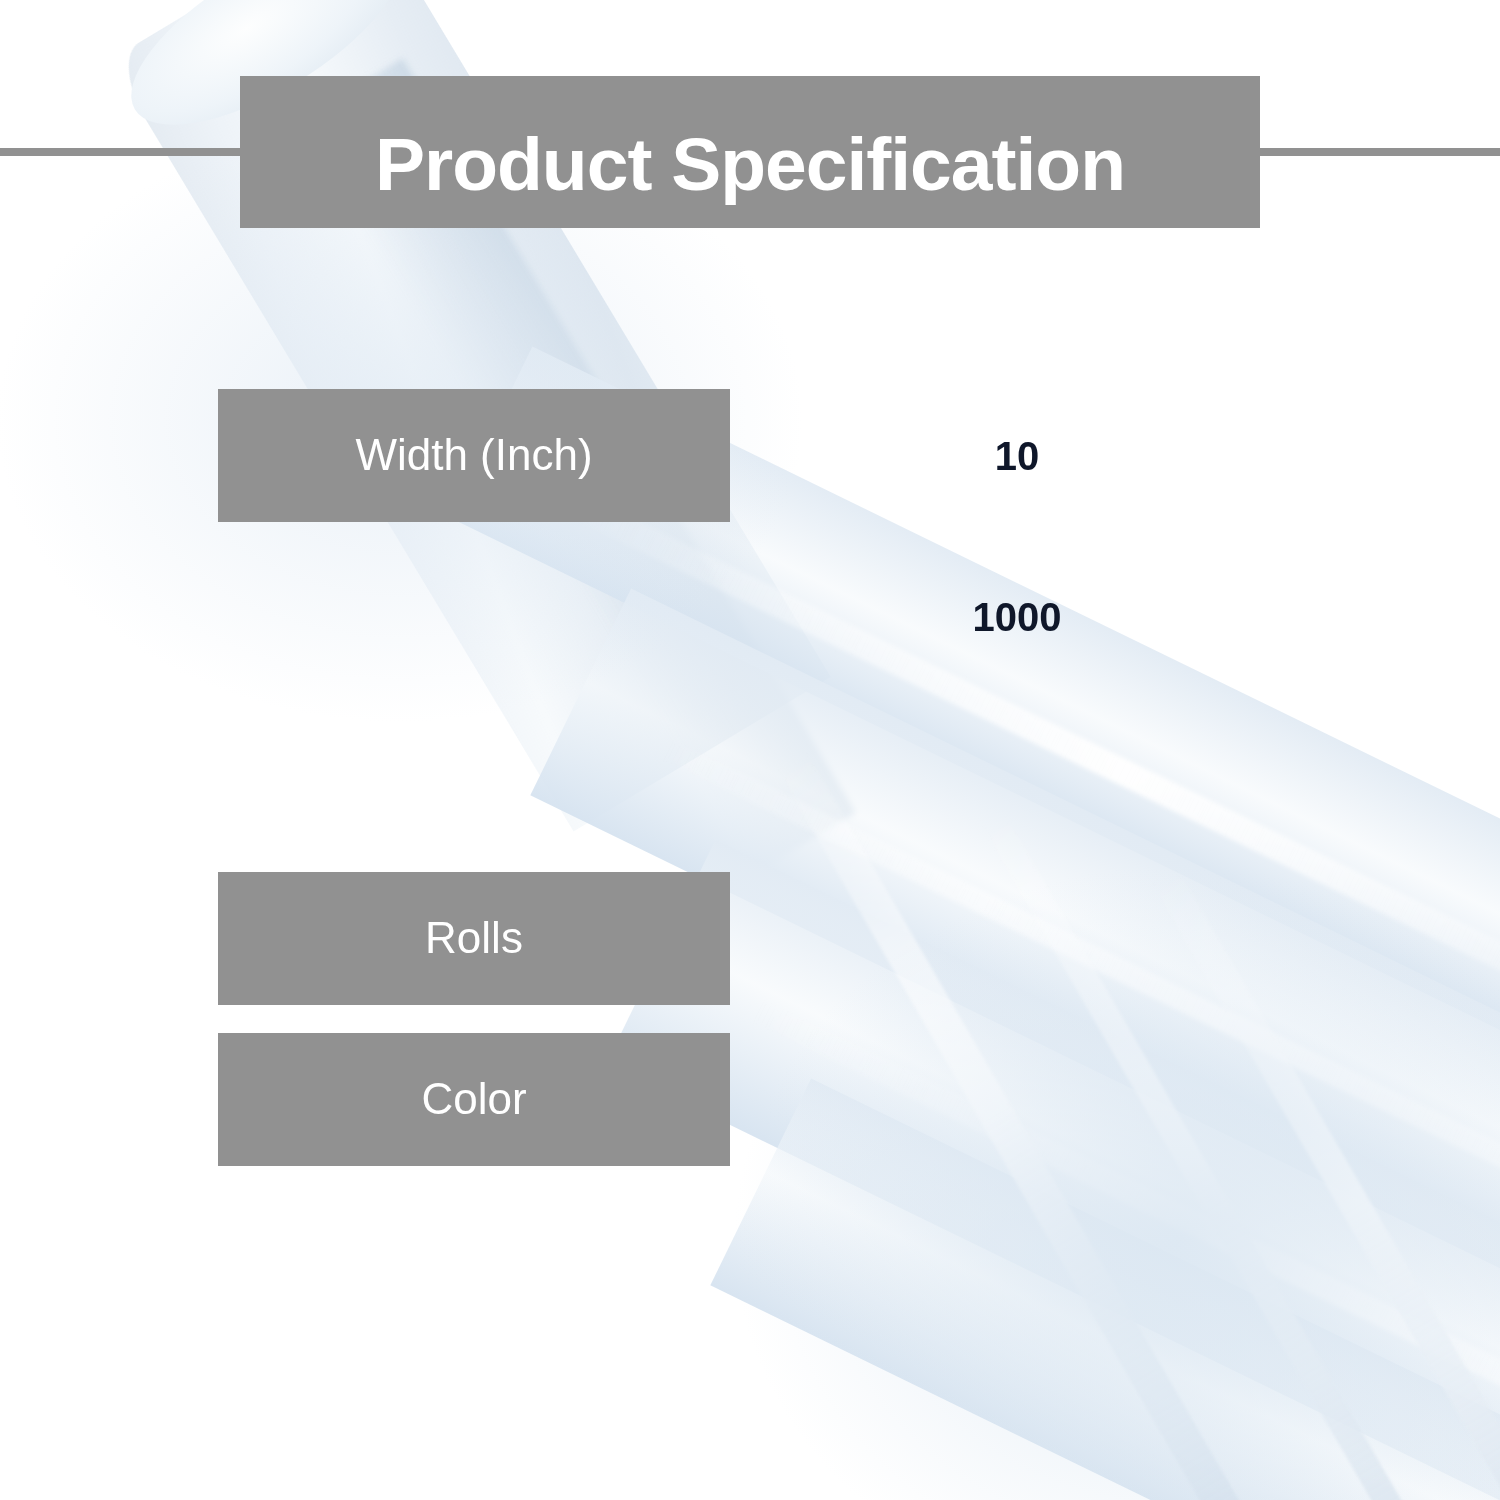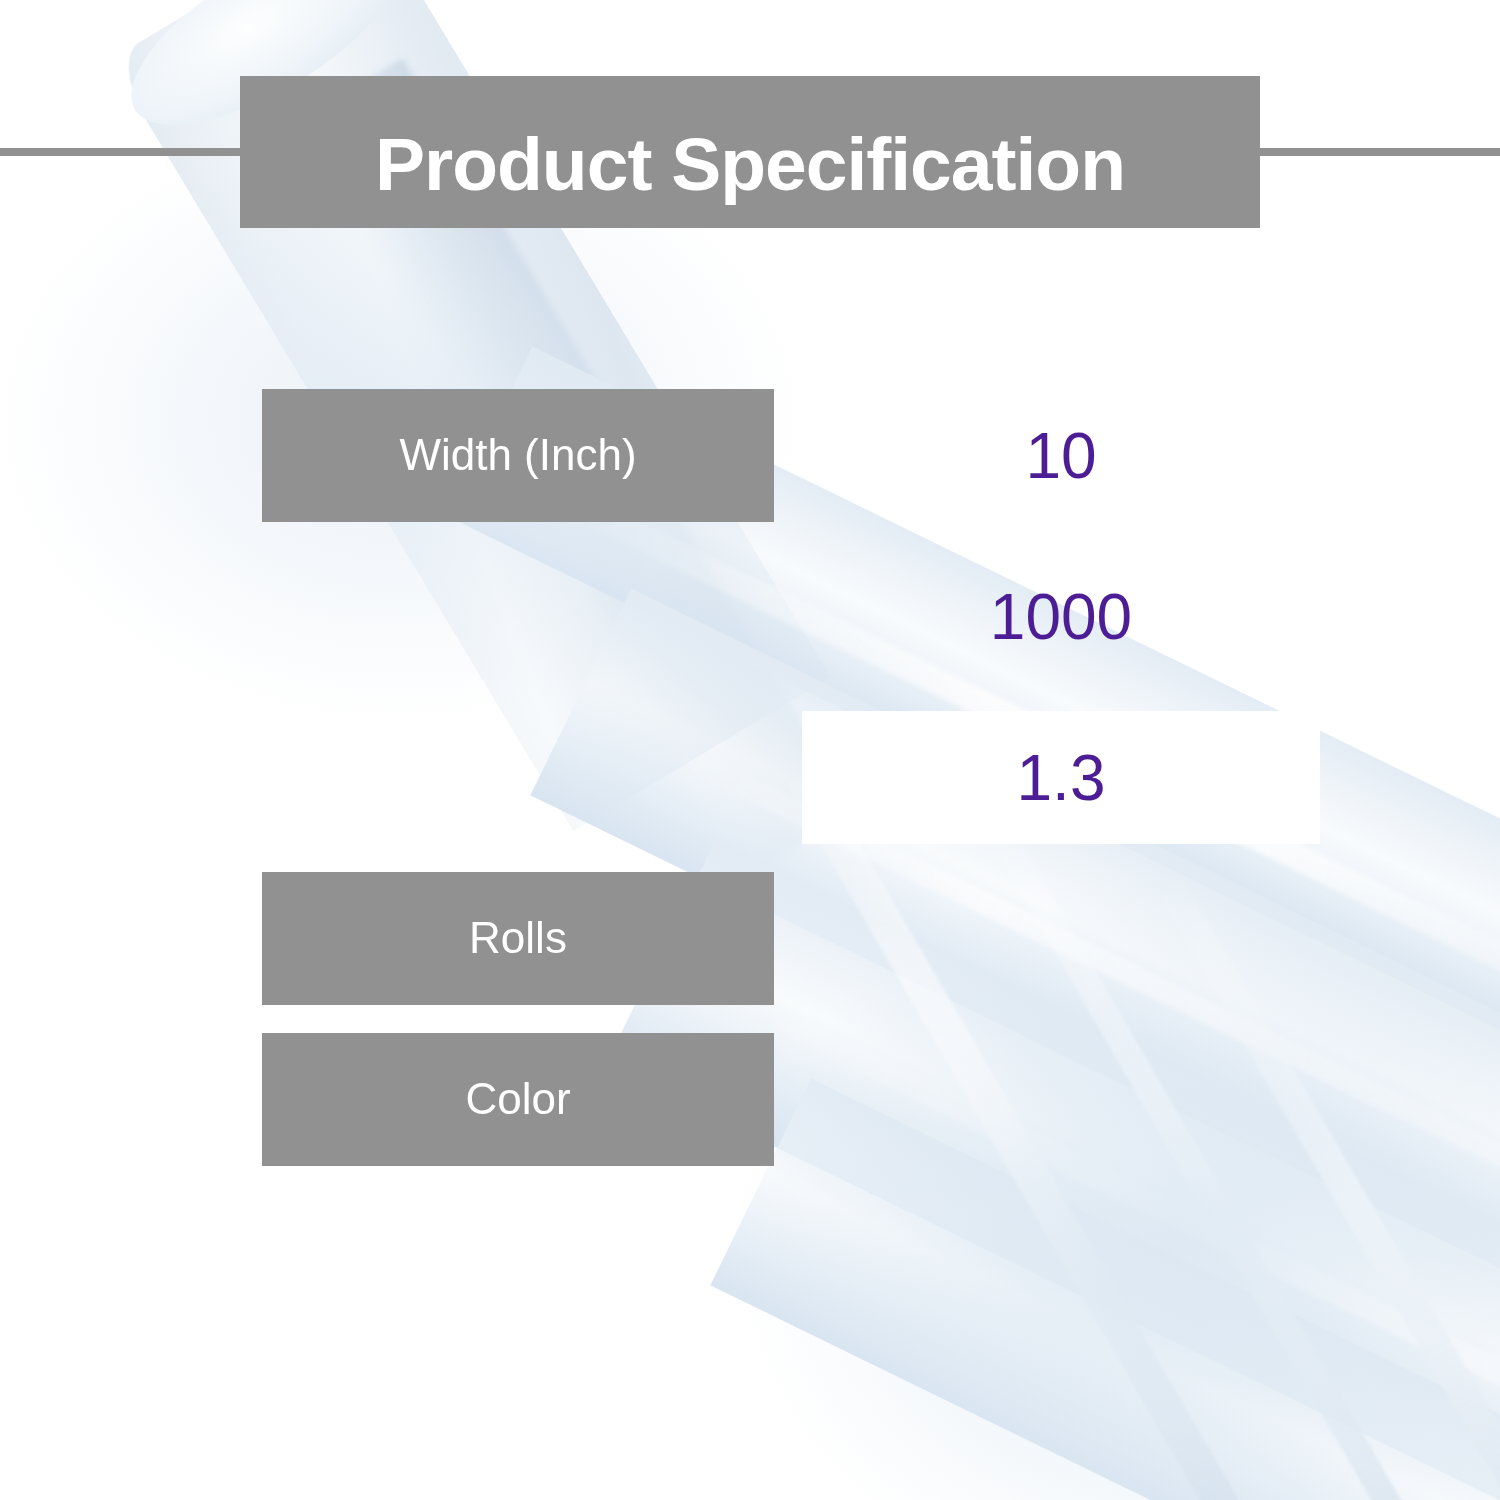--- a/index.html
+++ b/index.html
@@ -141,21 +141,20 @@
     position: absolute;
     left: 0;
     top: 389px;
     width: 1500px;
     z-index: 4;
   }
   .spec-row {
     position: relative;
     height: 133px;
     margin-bottom: 28px;
-    margin-left: 44px;
   }
   .spec-label {
     position: absolute;
     left: 218px;
     top: 0;
     width: 512px;
     height: 133px;
     background: #919191;
     color: #ffffff;
     display: flex;
@@ -168,26 +167,26 @@
     padding: 0 10px;
   }
   .spec-label.two-line { font-size: 43px; }
   .spec-value {
     position: absolute;
     left: 758px;
     top: 0;
     width: 518px;
     height: 133px;
     background: #ffffff;
-    color: #4c1d95;
+    color: #0f172a;
     display: flex;
     align-items: center;
     justify-content: center;
-    font-size: 64px;
-    font-weight: 400;
+    font-size: 40px;
+    font-weight: 700;
     line-height: 1;
   }
   
   .spec-row.plain .spec-value { background: transparent; }
 </style>
 </head>
 <body>
 
 <div id="stage">
 
@@ -218,21 +217,20 @@
     <div class="spec-row plain">
       <div class="spec-label">Width (Inch)</div>
       <div class="spec-value">10</div>
     </div>
 
     <div class="spec-row plain">
       <div class="spec-value">1000</div>
     </div>
 
     <div class="spec-row">
-      <div class="spec-value">1.3</div>
     </div>
 
 
     <div class="spec-row">
       <div class="spec-label">Rolls</div>
     </div>
 
     <div class="spec-row">
       <div class="spec-label">Color</div>
     </div>

